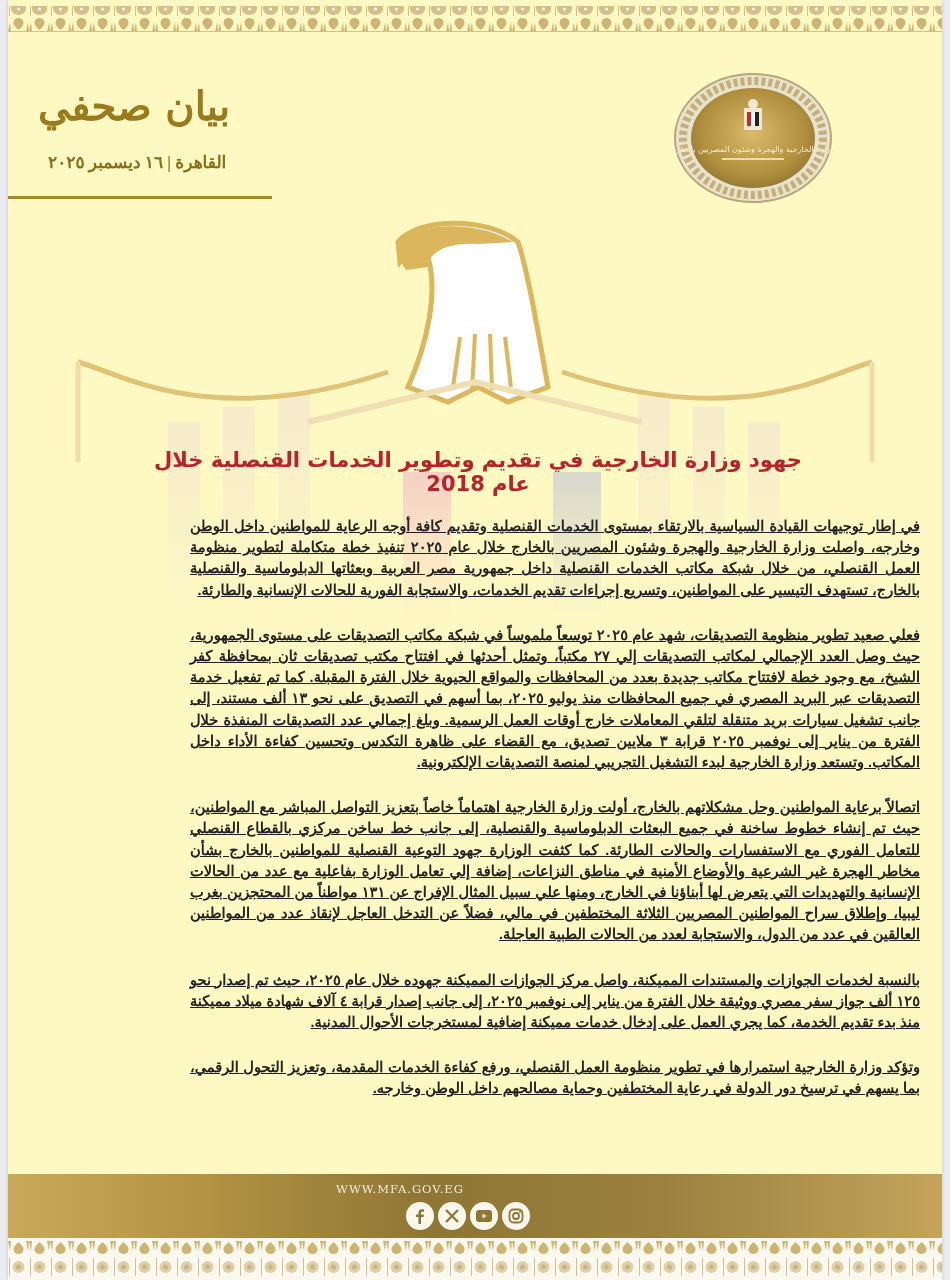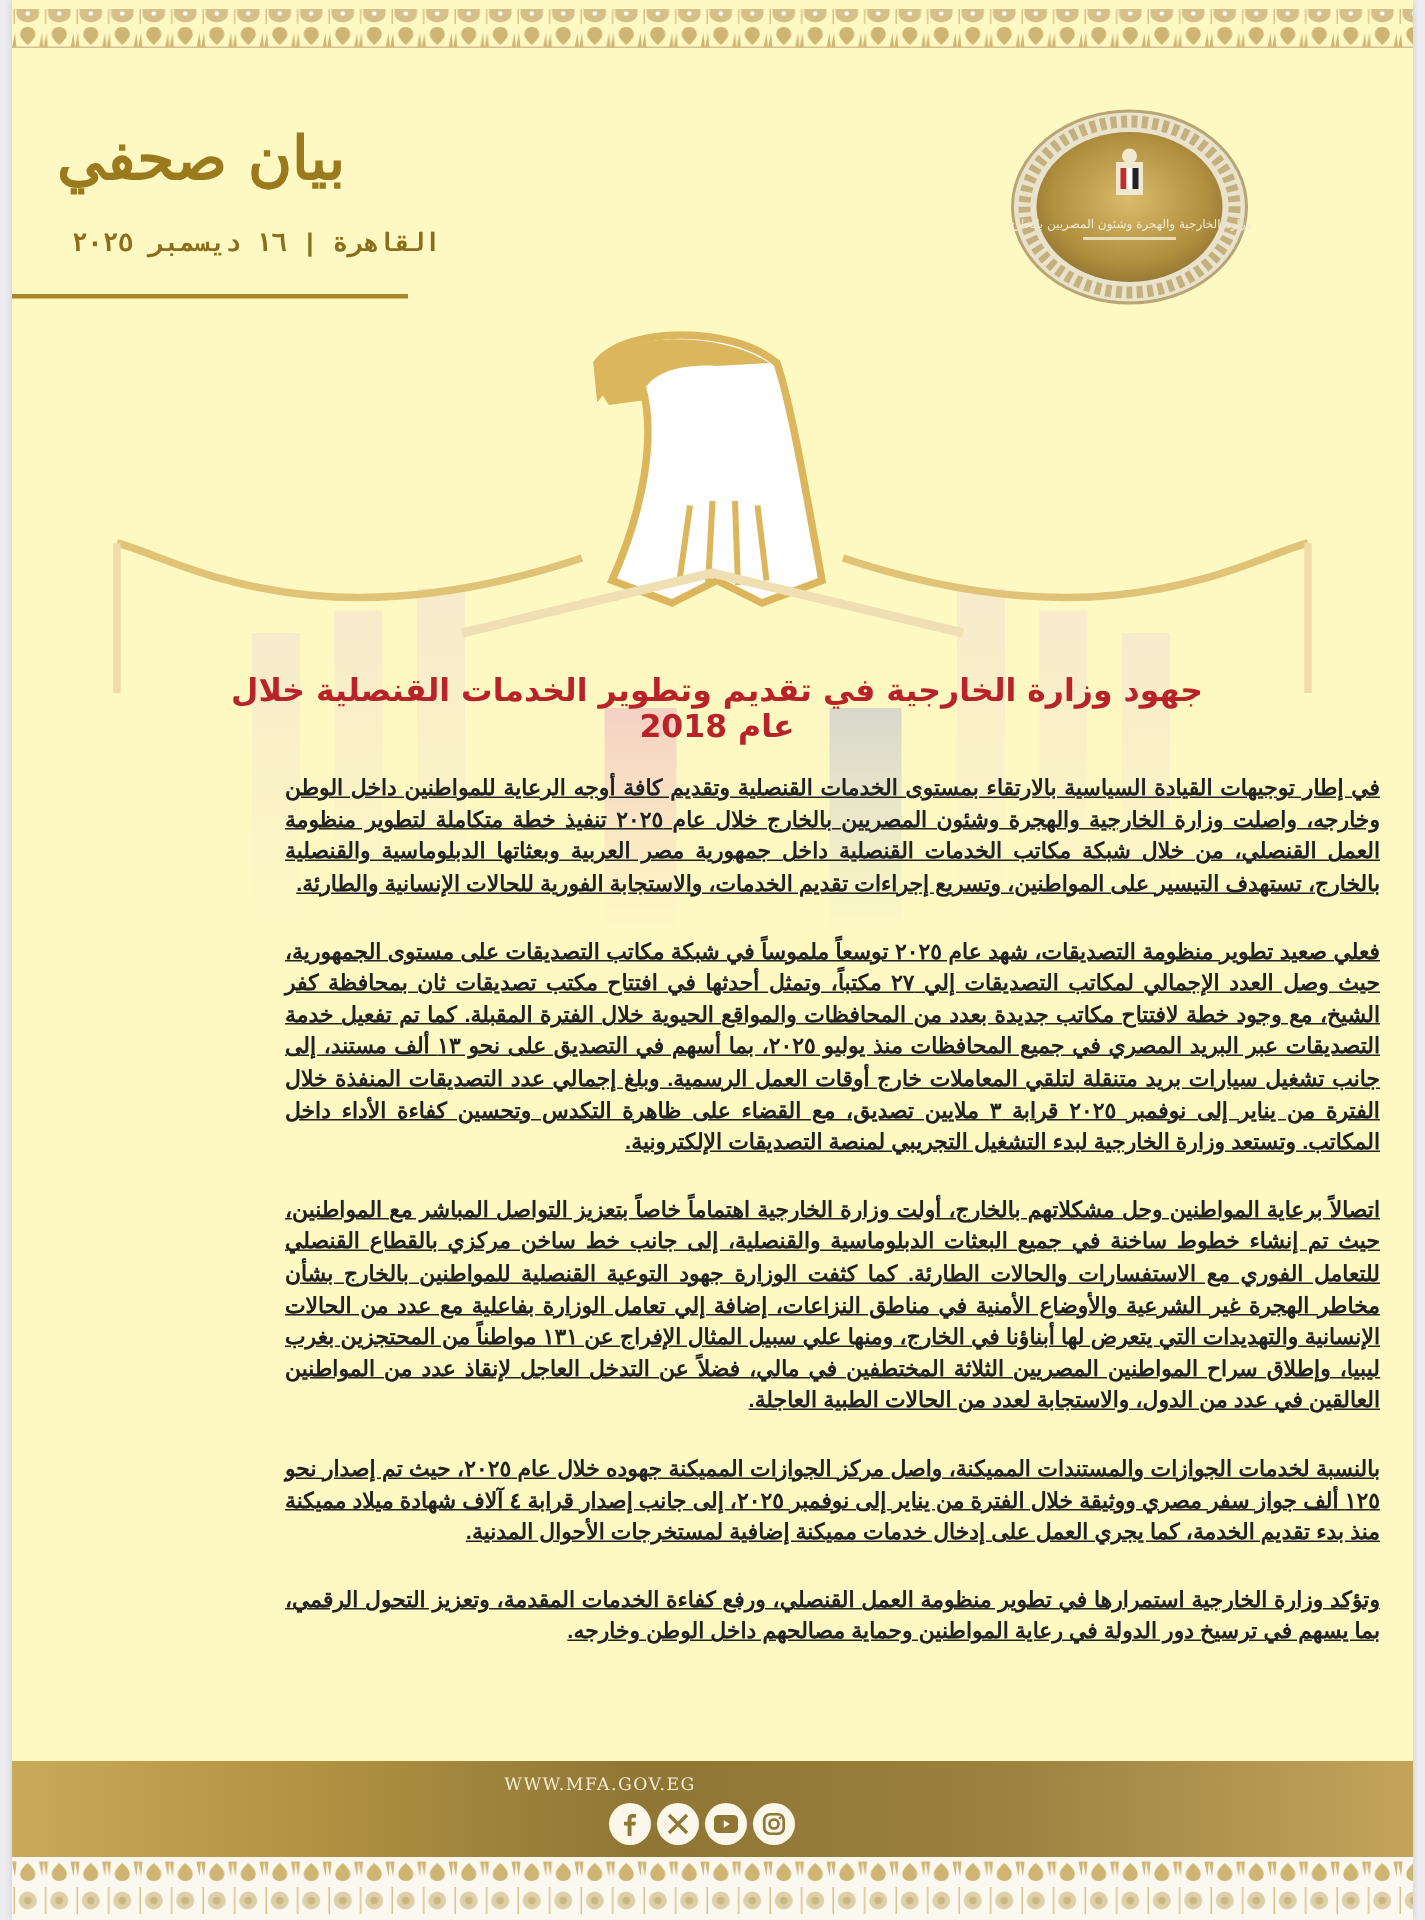--- a/index.html
+++ b/index.html
@@ -22,21 +22,21 @@
   .border-top { top: 4px; }
   .border-bottom { bottom: 0; height: 42px; background: #fbf8f0; }
 
   .header-title {
     position: absolute; left: 30px; top: 82px;
     font-family: "DejaVu Serif", serif; font-weight: bold;
     font-size: 40px; color: #9a7a1c; direction: rtl;
   }
   .header-date {
     position: absolute; left: 40px; top: 152px;
-    font-family: Liberation Mono, monospace; font-weight: bold;
+    font-family: Liberation Serif, serif; font-weight: bold;
     font-size: 17px; color: #8b6d1a; direction: rtl;
   }
   .header-rule {
     position: absolute; left: 0; top: 196px; width: 264px; height: 3px;
     background: #a7862a;
   }
 
   .seal { position: absolute; left: 664px; top: 72px; width: 162px; height: 132px; }
 
   .eagle-bg { position: absolute; left: 0; top: 212px; width: 934px; height: 420px; }
@@ -162,21 +162,21 @@
     </svg>
   </div>
 
   <div class="doc-title">جهود وزارة الخارجية في تقديم وتطوير الخدمات القنصلية خلال عام 2018</div>
 
   <div class="body-text">
     <p>في إطار توجيهات القيادة السياسية بالارتقاء بمستوى الخدمات القنصلية وتقديم كافة أوجه الرعاية للمواطنين داخل الوطن وخارجه، واصلت وزارة الخارجية والهجرة وشئون المصريين بالخارج خلال عام ٢٠٢٥ تنفيذ خطة متكاملة لتطوير منظومة العمل القنصلي، من خلال شبكة مكاتب الخدمات القنصلية داخل جمهورية مصر العربية وبعثاتها الدبلوماسية والقنصلية بالخارج، تستهدف التيسير على المواطنين، وتسريع إجراءات تقديم الخدمات، والاستجابة الفورية للحالات الإنسانية والطارئة.</p>
     <p>فعلي صعيد تطوير منظومة التصديقات، شهد عام ٢٠٢٥ توسعاً ملموساً في شبكة مكاتب التصديقات على مستوى الجمهورية، حيث وصل العدد الإجمالي لمكاتب التصديقات إلي ٢٧ مكتباً، وتمثل أحدثها في افتتاح مكتب تصديقات ثان بمحافظة كفر الشيخ، مع وجود خطة لافتتاح مكاتب جديدة بعدد من المحافظات والمواقع الحيوية خلال الفترة المقبلة. كما تم تفعيل خدمة التصديقات عبر البريد المصري في جميع المحافظات منذ يوليو ٢٠٢٥، بما أسهم في التصديق على نحو ١٣ ألف مستند، إلى جانب تشغيل سيارات بريد متنقلة لتلقي المعاملات خارج أوقات العمل الرسمية. وبلغ إجمالي عدد التصديقات المنفذة خلال الفترة من يناير إلى نوفمبر ٢٠٢٥ قرابة ٣ ملايين تصديق، مع القضاء على ظاهرة التكدس وتحسين كفاءة الأداء داخل المكاتب. وتستعد وزارة الخارجية لبدء التشغيل التجريبي لمنصة التصديقات الإلكترونية.</p>
     <p>اتصالاً برعاية المواطنين وحل مشكلاتهم بالخارج، أولت وزارة الخارجية اهتماماً خاصاً بتعزيز التواصل المباشر مع المواطنين، حيث تم إنشاء خطوط ساخنة في جميع البعثات الدبلوماسية والقنصلية، إلى جانب خط ساخن مركزي بالقطاع القنصلي للتعامل الفوري مع الاستفسارات والحالات الطارئة. كما كثفت الوزارة جهود التوعية القنصلية للمواطنين بالخارج بشأن مخاطر الهجرة غير الشرعية والأوضاع الأمنية في مناطق النزاعات، إضافة إلي تعامل الوزارة بفاعلية مع عدد من الحالات الإنسانية والتهديدات التي يتعرض لها أبناؤنا في الخارج، ومنها علي سبيل المثال الإفراج عن ١٣١ مواطناً من المحتجزين بغرب ليبيا، وإطلاق سراح المواطنين المصريين الثلاثة المختطفين في مالي، فضلاً عن التدخل العاجل لإنقاذ عدد من المواطنين العالقين في عدد من الدول، والاستجابة لعدد من الحالات الطبية العاجلة.</p>
     <p>بالنسبة لخدمات الجوازات والمستندات المميكنة، واصل مركز الجوازات المميكنة جهوده خلال عام ٢٠٢٥، حيث تم إصدار نحو ١٢٥ ألف جواز سفر مصري ووثيقة خلال الفترة من يناير إلى نوفمبر ٢٠٢٥، إلى جانب إصدار قرابة ٤ آلاف شهادة ميلاد مميكنة منذ بدء تقديم الخدمة، كما يجري العمل على إدخال خدمات مميكنة إضافية لمستخرجات الأحوال المدنية.</p>
-    <p>وتؤكد وزارة الخارجية استمرارها في تطوير منظومة العمل القنصلي، ورفع كفاءة الخدمات المقدمة، وتعزيز التحول الرقمي، بما يسهم في ترسيخ دور الدولة في رعاية المواطنين وحماية مصالحهم داخل الوطن وخارجه.</p>
+    <p>وتؤكد وزارة الخارجية استمرارها في تطوير منظومة العمل القنصلي، ورفع كفاءة الخدمات المقدمة، وتعزيز التحول الرقمي، بما يسهم في ترسيخ دور الدولة في رعاية المختطفين وحماية مصالحهم داخل الوطن وخارجه.</p>
   </div>
 
   <div class="footer">
     <div class="footer-url">WWW.MFA.GOV.EG</div>
     <div class="social">
       <div class="circ">
         <svg width="18" height="18" viewBox="0 0 18 18">
             <path d="M10 17 V10 H12.5 L13 7.5 H10 V6 C10 5.2 10.3 4.8 11.2 4.8 H13 V2.5 C12.5 2.4 11.6 2.3 10.7 2.3 C8.6 2.3 7.4 3.5 7.4 5.7 V7.5 H5 V10 H7.4 V17 Z" fill="#8f7634"></path>
           </svg>
       </div>

